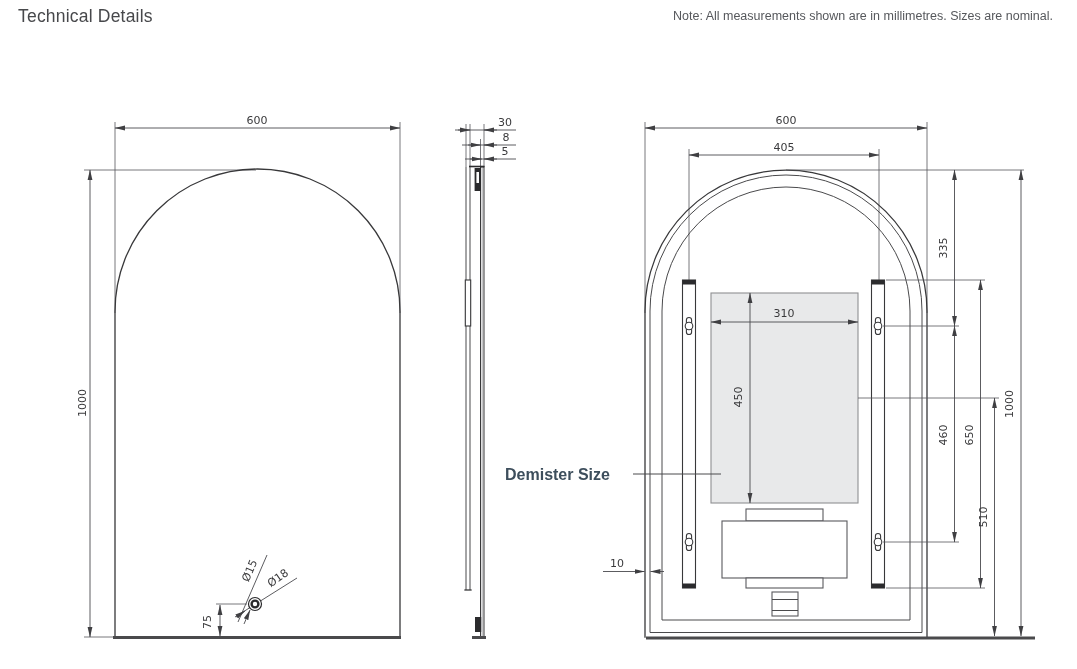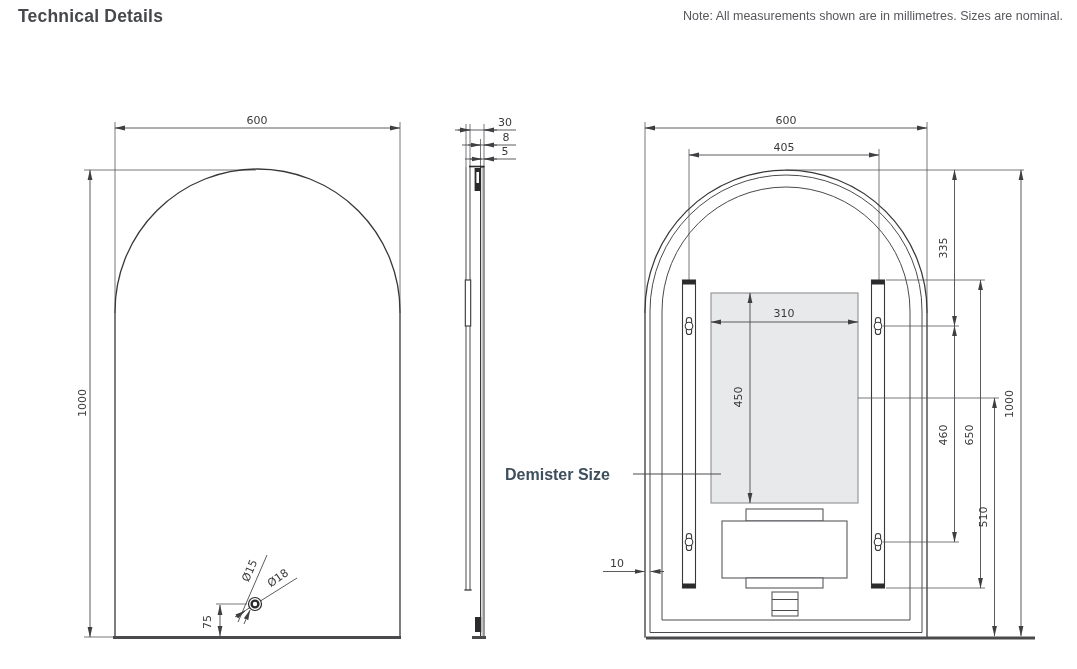--- a/index.html
+++ b/index.html
@@ -1,20 +1,20 @@
 <!DOCTYPE html>
 <html><head>
 <meta charset="utf-8">
 <style>
   html,body{margin:0;padding:0;background:#fff;}
   .canvas{position:relative;width:1077px;height:669px;background:#ffffff;overflow:hidden;
           font-family:"Liberation Sans",sans-serif;}
-  .page-title{position:absolute;left:18px;top:6px;font-size:17.5px;font-weight:bold;
+  .page-title{position:absolute;left:18px;top:6px;font-size:17.5px;font-weight:normal;
               color:#47484b;letter-spacing:.2px;}
-  .page-note{position:absolute;right:14px;top:9px;font-size:12.5px;color:#56585c;}
+  .page-note{position:absolute;right:24px;top:9px;font-size:12.5px;color:#56585c;}
   
   .part{stroke:#38383a;stroke-width:1.3;fill:none;stroke-linecap:square;}
   .part2{stroke:#4a4a4c;stroke-width:1;fill:none;}
   .ext{stroke:#55555a;stroke-width:0.8;fill:none;}
   .dimln{stroke:#4a4a4e;stroke-width:0.9;fill:none;}
   .thickln{stroke:#4a4a4c;stroke-width:3;fill:none;}
   .darkfill{fill:#2b2b2d;stroke:none;}
   .whitebox{fill:#ffffff;stroke:#38383a;stroke-width:1.1;}
   .pad{fill:#e8e9ea;stroke:#8f9092;stroke-width:1.1;}
   .stackbox{fill:#ffffff;stroke:#5a5a5e;stroke-width:1.1;}

